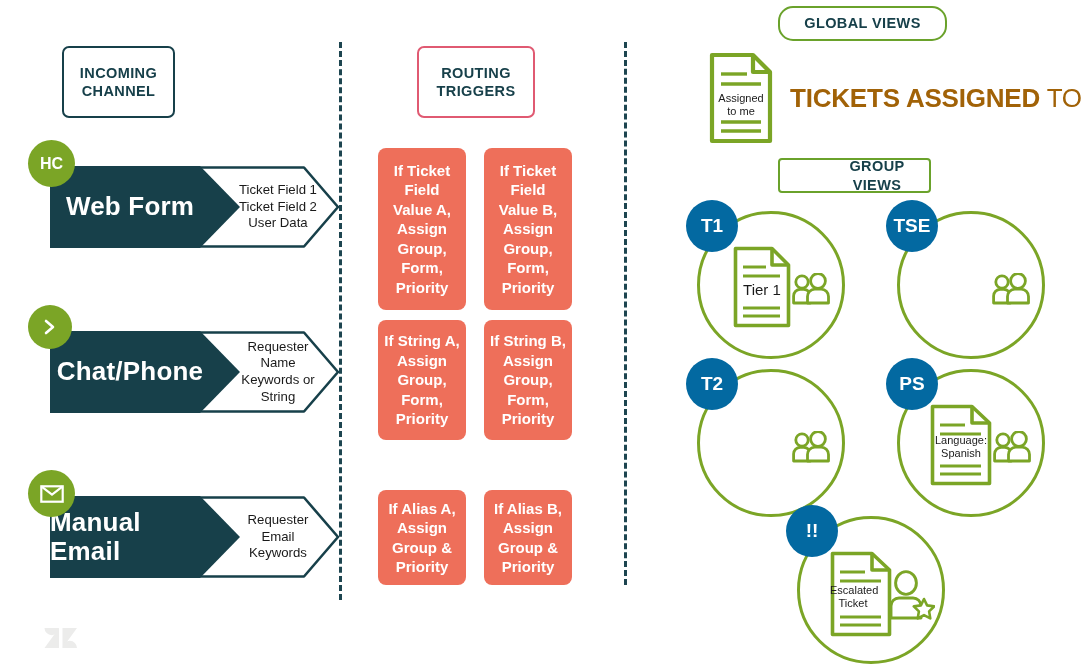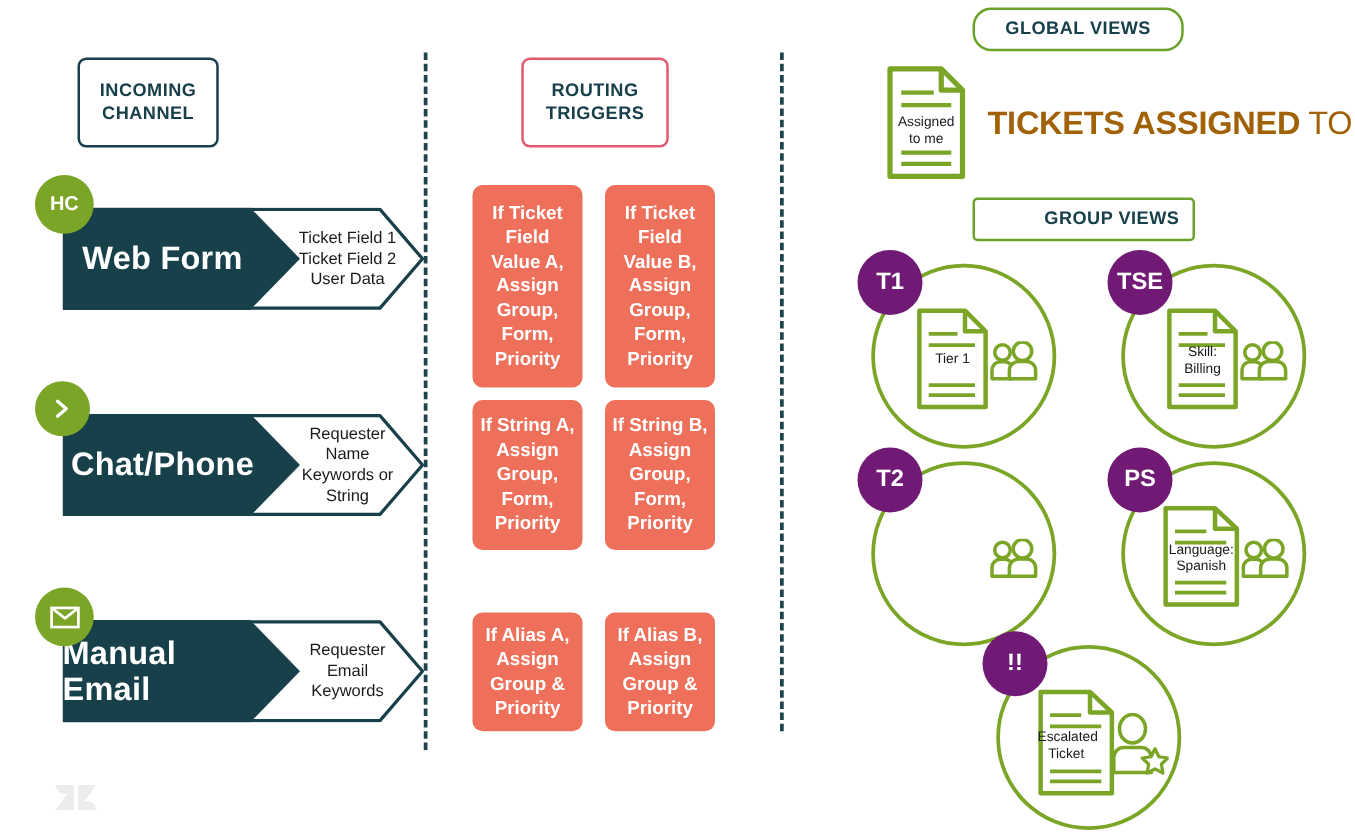--- a/index.html
+++ b/index.html
@@ -15,21 +15,21 @@
     display:flex;align-items:center;justify-content:center;text-align:center;
     font-weight:bold;color:#17404a;letter-spacing:.4px;line-height:1.25;
   }
   .pill-dark{border:2.5px solid #17404a;border-radius:7px;}
   .pill-red{border:2.5px solid #e05a72;border-radius:7px;}
   .pill-green{border:2.5px solid #6aa22b;border-radius:4px;}
 
   #incoming-channel-box{left:62px;top:46px;width:113px;height:72px;font-size:14.5px;}
   #routing-triggers-box{left:417px;top:46px;width:118px;height:72px;font-size:14.5px;}
   #global-views-box{left:778px;top:6px;width:169px;height:35px;font-size:14.5px;border-radius:15px;}
-  #group-views-box{left:778px;top:158px;width:178px;height:35px;font-size:14.5px;padding-left:45px;}
+  #group-views-box{left:778px;top:158px;width:153px;height:35px;font-size:14.5px;padding-left:45px;}
 
   
   .divider{
     position:absolute;width:0;border-left:3.5px dashed #1d4550;
   }
   #divider-1{left:339px;top:42px;height:558px;}
   #divider-2{left:624px;top:42px;height:543px;}
 
   
   .channel-row{position:absolute;left:28px;width:312px;}
@@ -87,26 +87,26 @@
 
   #assigned-doc{position:absolute;left:709px;top:52px;width:64px;height:92px;}
 
   .view-circle{
     position:absolute;width:148px;height:148px;border-radius:50%;
     border:3px solid #7ba526;box-sizing:border-box;background:transparent;
   }
   .view-group{position:absolute;width:170px;height:170px;}
   .view-badge{
     position:absolute;left:0;top:0;width:52px;height:52px;border-radius:50%;
-    background:#701a75;color:#fff;font-weight:bold;font-size:19px;
+    background:#0369a1;color:#fff;font-weight:bold;font-size:19px;
     display:flex;align-items:center;justify-content:center;z-index:6;
   }
   .view-doc{position:absolute;}
   .doc-text{
-    position:absolute;text-align:center;color:#1a1a1a;font-size:11px;
+    position:absolute;text-align:center;color:#1a1a1a;font-size:15px;
     line-height:1.18;left:0;right:0;
   }
   .people{position:absolute;}
 
   #group-t1{left:686px;top:200px;}
   #group-tse{left:886px;top:200px;}
   #group-t2{left:686px;top:358px;}
   #group-ps{left:886px;top:358px;}
   #group-escalated{left:786px;top:505px;}
 
@@ -214,31 +214,20 @@
       <path d="M1.6,30 V23 a6.6,6.6 0 0 1 6.6,-6.6 h3.6 a6.6,6.6 0 0 1 6.6,6.6 V30 Z" fill="#ffffff" stroke="#7ba526" stroke-width="2.8" stroke-linejoin="round"></path>
       <circle cx="26" cy="8" r="7.4" fill="#ffffff" stroke="#7ba526" stroke-width="2.8"></circle>
       <path d="M15.5,30 V23.5 a7.4,7.4 0 0 1 7.4,-7.4 h6.2 a7.4,7.4 0 0 1 7.4,7.4 V30 Z" fill="#ffffff" stroke="#7ba526" stroke-width="2.8" stroke-linejoin="round"></path>
     </svg>
   </div>
 </div>
 
 <div class="view-group" id="group-tse">
   <div class="view-circle" style="left:11px;top:11px;"></div>
   <div class="view-badge">TSE</div>
-  <div class="view-doc" style="left:47px;top:46px;width:58px;height:82px;">
-    <svg width="58" height="82" viewBox="0 0 58 82">
-      <path d="M2.5,2.5 H39 L55.5,19 V79.5 H2.5 Z" fill="#ffffff" stroke="#7ba526" stroke-width="3.6" stroke-linejoin="round"></path>
-      <path d="M39,2.5 V19 H55.5" fill="none" stroke="#7ba526" stroke-width="3.6" stroke-linejoin="round"></path>
-      <line x1="10" y1="21" x2="33" y2="21" stroke="#7ba526" stroke-width="3"></line>
-      <line x1="10" y1="30" x2="47" y2="30" stroke="#7ba526" stroke-width="3"></line>
-      <line x1="10" y1="62" x2="47" y2="62" stroke="#7ba526" stroke-width="3"></line>
-      <line x1="10" y1="70" x2="47" y2="70" stroke="#7ba526" stroke-width="3"></line>
-    </svg>
-    <div class="doc-text" style="top:30px;">Skill:<br>Billing</div>
-  </div>
   <div class="people" style="left:106px;top:73px;">
     <svg width="40" height="32" viewBox="0 0 40 32">
       <circle cx="10" cy="9" r="6.2" fill="none" stroke="#7ba526" stroke-width="2.8"></circle>
       <path d="M1.6,30 V23 a6.6,6.6 0 0 1 6.6,-6.6 h3.6 a6.6,6.6 0 0 1 6.6,6.6 V30 Z" fill="#ffffff" stroke="#7ba526" stroke-width="2.8" stroke-linejoin="round"></path>
       <circle cx="26" cy="8" r="7.4" fill="#ffffff" stroke="#7ba526" stroke-width="2.8"></circle>
       <path d="M15.5,30 V23.5 a7.4,7.4 0 0 1 7.4,-7.4 h6.2 a7.4,7.4 0 0 1 7.4,7.4 V30 Z" fill="#ffffff" stroke="#7ba526" stroke-width="2.8" stroke-linejoin="round"></path>
     </svg>
   </div>
 </div>
 

